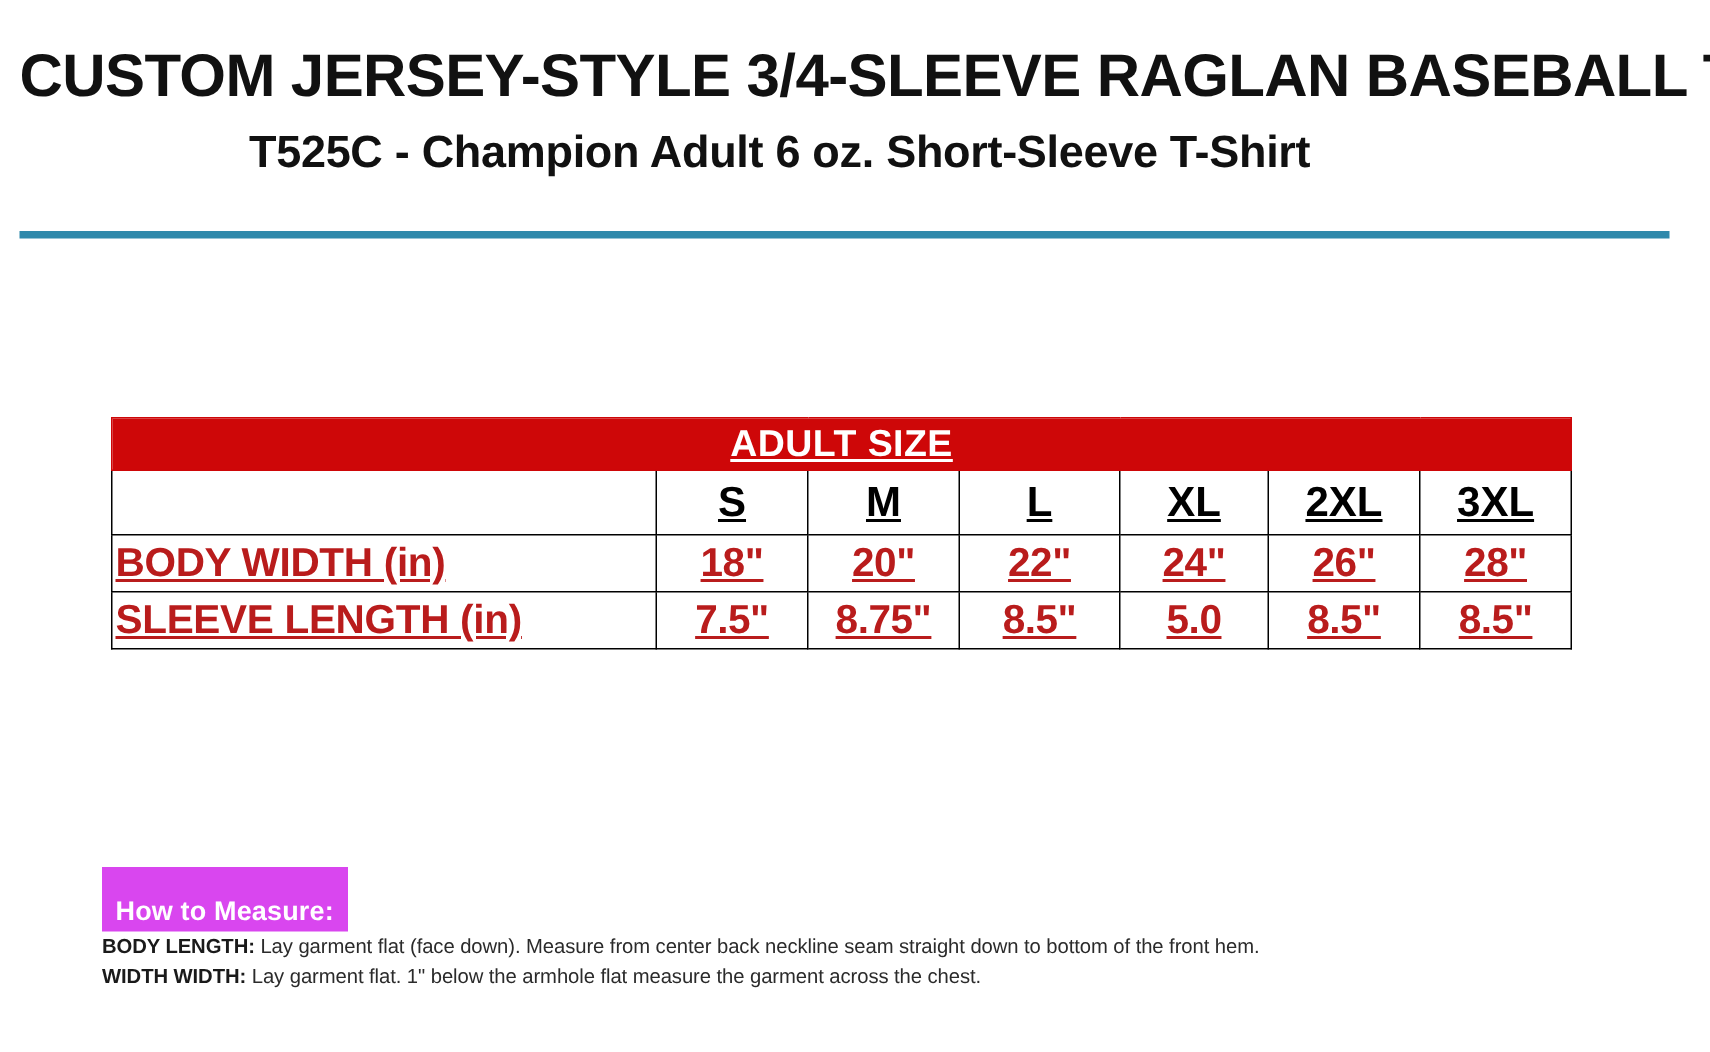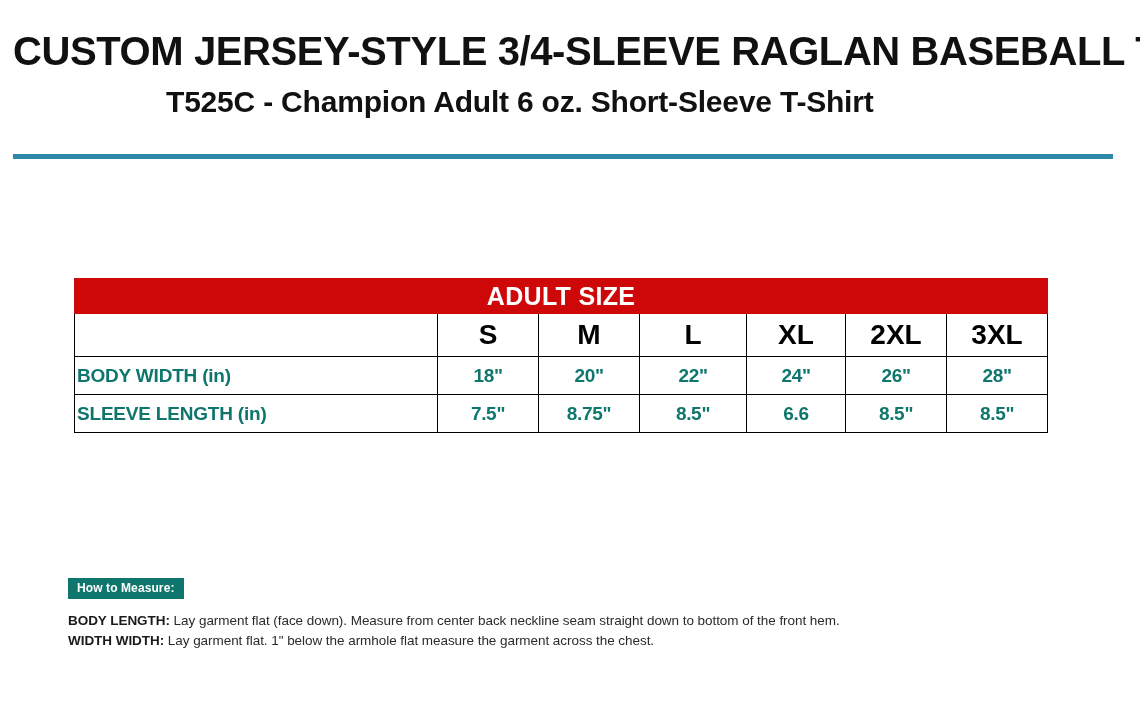--- a/index.html
+++ b/index.html
@@ -60,20 +60,21 @@
     left: 74px;
     top: 278px;
     width: 969px;
     border-collapse: collapse;
     table-layout: fixed;
   }
   .size-table td, .size-table th {
     border: 1px solid #000000;
     padding: 0;
     margin: 0;
+    text-decoration: underline;
   }
   .banner-cell {
     background: #ce0708;
     color: #ffffff;
     height: 34px;
     text-align: center;
     vertical-align: middle;
     font-size: 25px;
     font-weight: 700;
     letter-spacing: 0.3px;
@@ -91,50 +92,49 @@
     font-size: 28px;
     font-weight: 700;
     color: #000000;
   }
   .hdr-row td.label-cell { text-align: left; }
 
   .data-row td {
     height: 37px;
     text-align: center;
     vertical-align: middle;
-    font-size: 19px;
-    font-weight: 700;
-    color: #0f766e;
+    font-size: 27px;
+    font-weight: 700;
+    color: #b91c1c;
     letter-spacing: -0.3px;
   }
   .data-row td.label-cell {
     text-align: left;
     padding-left: 2px;
     letter-spacing: -0.2px;
   }
 
   
   .measure-block {
     position: absolute;
     left: 68px;
     top: 578px;
     width: 1010px;
   }
   .measure-badge {
     display: inline-block;
-    background: #0f766e;
+    background: #d946ef;
     color: #ffffff;
-    font-size: 12px;
-    font-weight: 700;
-    padding: 4px 9px 5px 9px;
+    font-size: 18px;
+    font-weight: 700;
+    padding: 20px 9px 5px 9px;
     line-height: 1;
     letter-spacing: 0.1px;
   }
   .measure-lines {
-    margin-top: 12px;
   }
   .measure-line {
     font-size: 13.5px;
     color: #2b2b2b;
     line-height: 20px;
     white-space: nowrap;
     letter-spacing: -0.05px;
   }
   .measure-line .m-key {
     font-weight: 700;
@@ -186,21 +186,21 @@
       <td>26"</td>
       <td>28"</td>
     </tr>
 
 
     <tr class="data-row">
       <td class="label-cell">SLEEVE LENGTH (in)</td>
       <td>7.5"</td>
       <td>8.75"</td>
       <td>8.5"</td>
-      <td>6.6</td>
+      <td>5.0</td>
       <td>8.5"</td>
       <td>8.5"</td>
     </tr>
   </tbody>
 </table>
 
 <div class="measure-block">
   <span class="measure-badge">How to Measure:</span>
   <div class="measure-lines">
     <div class="measure-line">

